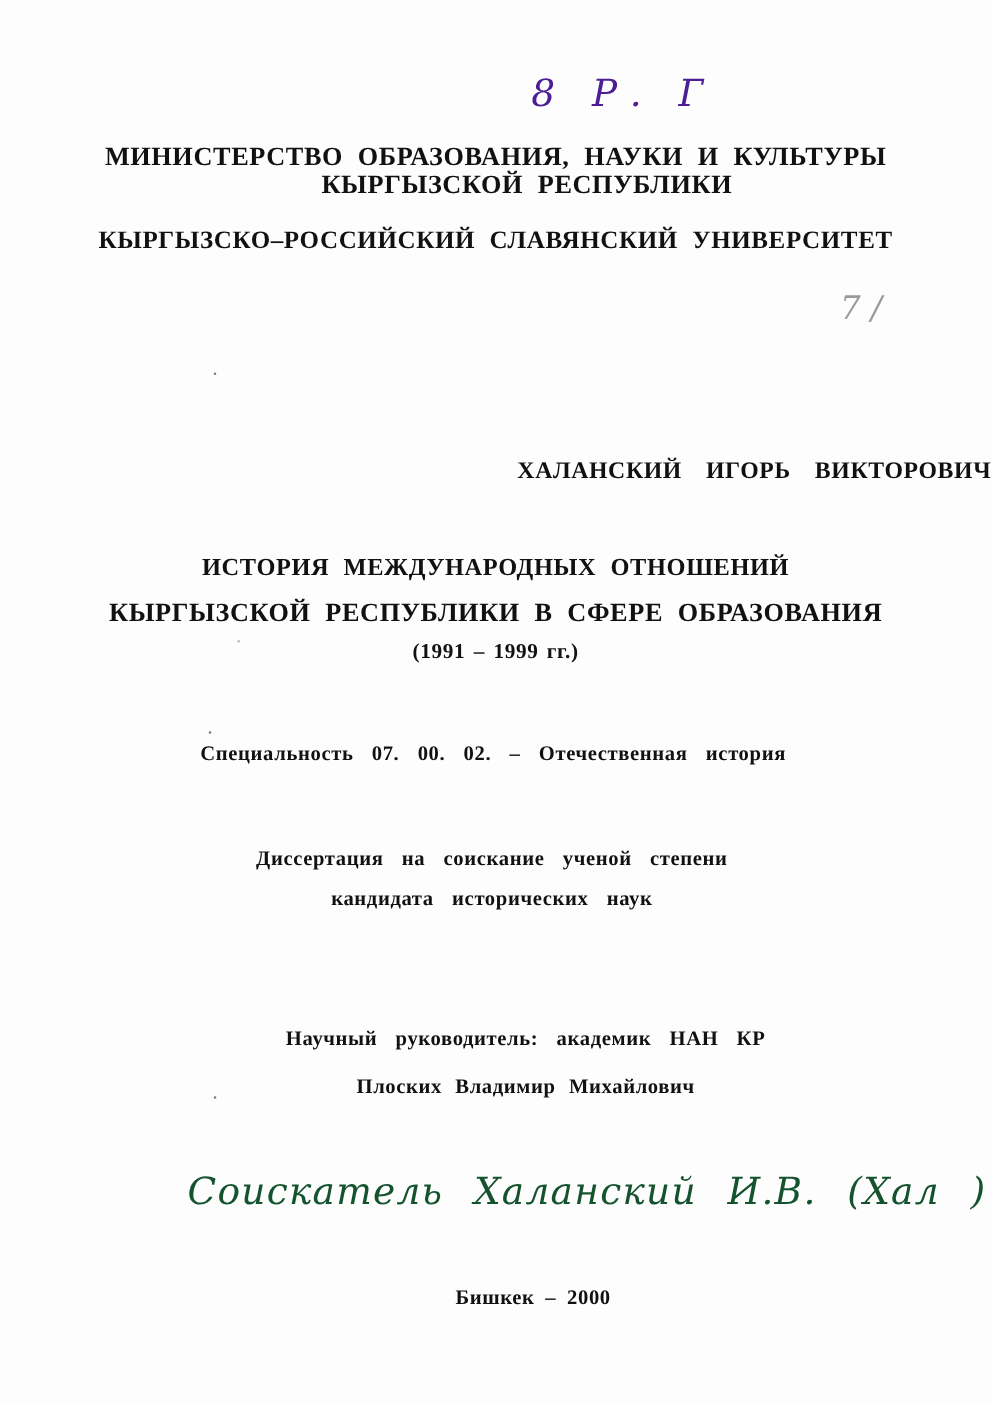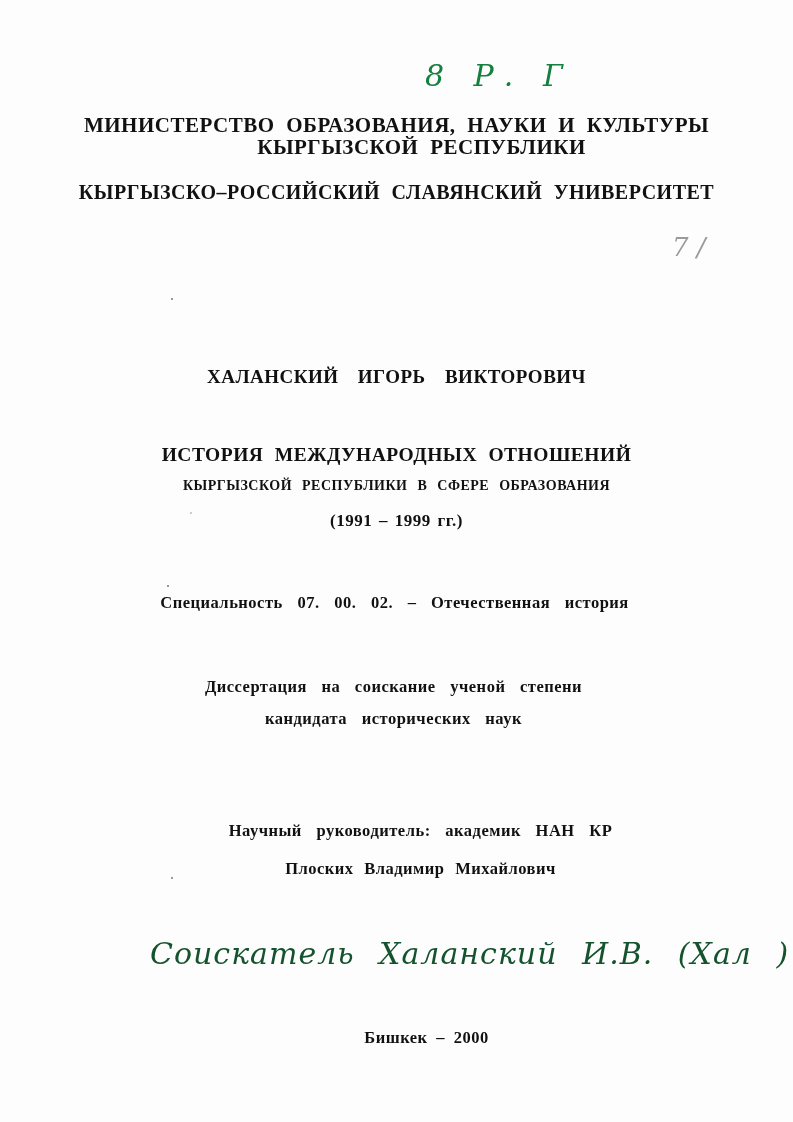--- a/index.html
+++ b/index.html
@@ -6,42 +6,42 @@
     body { width: 793px; height: 1122px; position: relative; overflow: hidden;
            font-family: "Liberation Serif", "DejaVu Serif", serif; color: #111111; }
     .page { position: absolute; inset: 0; background: #fdfdfd; }
     .line { position: absolute; left: 0; width: 793px; text-align: center; font-weight: bold;
             white-space: nowrap; letter-spacing: 0.5px; }
     .caps { font-size: 20.5px; word-spacing: 6px; }
     .body { font-size: 16.5px; word-spacing: 10px; }
     .right { text-align: right; }
     .handwriting { position: absolute; font-family: "DejaVu Serif", serif; font-style: italic;
                    color: #14532d; font-weight: normal; }
-    .faint { color: #15803d; }
+    .faint { color: #4c1d95; }
     .speck { position: absolute; width: 2px; height: 2px; background: #777; border-radius: 1px; }
   </style>
 </head>
 <body>
 
 <div class="page">
 
   <div class="handwriting faint" style="left:425px; top:58px; font-size:30px; letter-spacing:10px;">8 Р. Г</div>
 
   <div class="line caps" style="top:113px; font-size:21px;">МИНИСТЕРСТВО  ОБРАЗОВАНИЯ,  НАУКИ  И  КУЛЬТУРЫ</div>
   <div class="line caps" style="top:135px; font-size:21px;padding-left:25px;">КЫРГЫЗСКОЙ  РЕСПУБЛИКИ</div>
 
   <div class="line caps" style="top:181px; font-size:20px;">КЫРГЫЗСКО–РОССИЙСКИЙ  СЛАВЯНСКИЙ  УНИВЕРСИТЕТ</div>
 
   <div class="handwriting faint" style="left:672px; top:232px; font-size:26px; color:#9a9a9a;">7 /</div>
 
 
-  <div class="line caps" style="top:366px; font-size:19px; word-spacing:14px;">ХАЛАНСКИЙ   ИГОРЬ   ВИКТОРОВИЧ</div>
+  <div class="line caps" style="top:366px; font-size:19px; word-spacing:14px;text-align:right;">ХАЛАНСКИЙ   ИГОРЬ   ВИКТОРОВИЧ</div>
 
   <div class="line caps" style="top:444px; font-size:19.5px;">ИСТОРИЯ  МЕЖДУНАРОДНЫХ  ОТНОШЕНИЙ</div>
-  <div class="line caps" style="top:478px; font-size:14px;">КЫРГЫЗСКОЙ  РЕСПУБЛИКИ  В  СФЕРЕ  ОБРАЗОВАНИЯ</div>
+  <div class="line caps" style="top:478px; font-size:21px;">КЫРГЫЗСКОЙ  РЕСПУБЛИКИ  В  СФЕРЕ  ОБРАЗОВАНИЯ</div>
   <div class="line body" style="top:511px; font-size:17px; word-spacing:2px;">(1991 – 1999 гг.)</div>
 
   <div class="line body" style="top:593px; left:-2px;">Специальность  07. 00. 02.  –  Отечественная  история</div>
 
   <div class="line body" style="top:677px; left:-3px;">Диссертация  на  соискание  ученой  степени</div>
   <div class="line body" style="top:709px; left:-3px;">кандидата  исторических  наук</div>
 
   <div class="line body" style="top:821px; left:24px;">Научный  руководитель:  академик  НАН  КР</div>
   <div class="line body" style="top:859px; left:24px; word-spacing:6px;">Плоских  Владимир  Михайлович</div>
 

